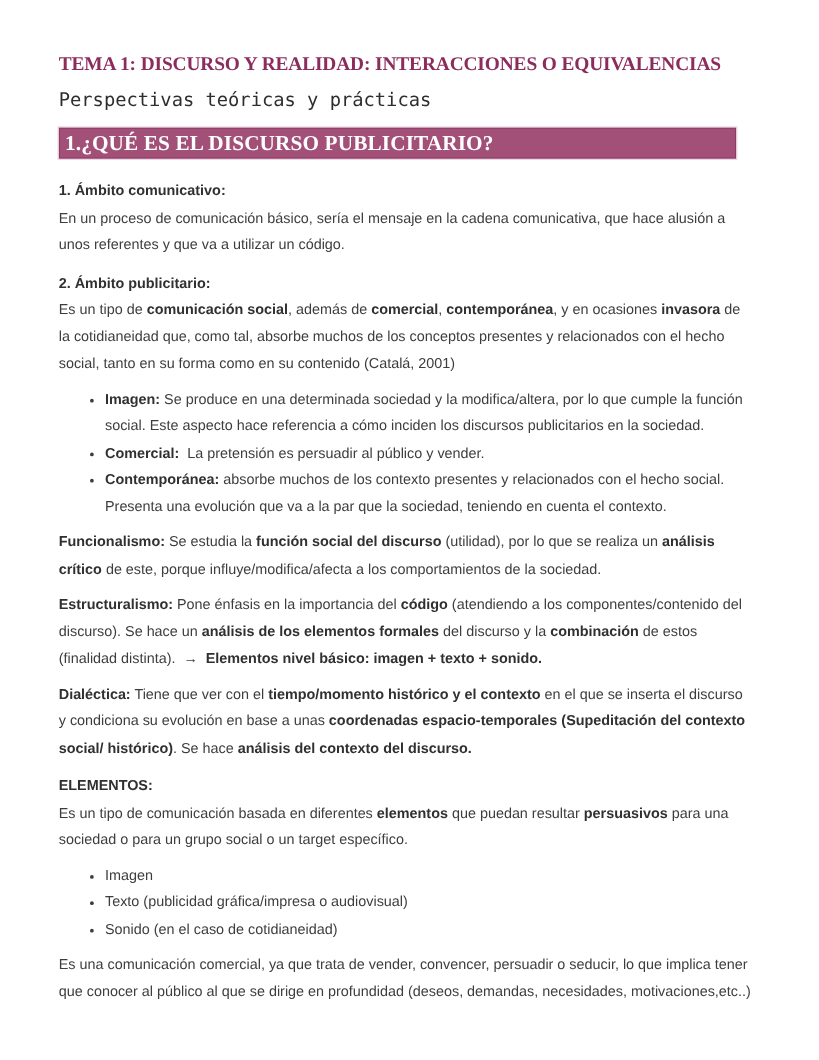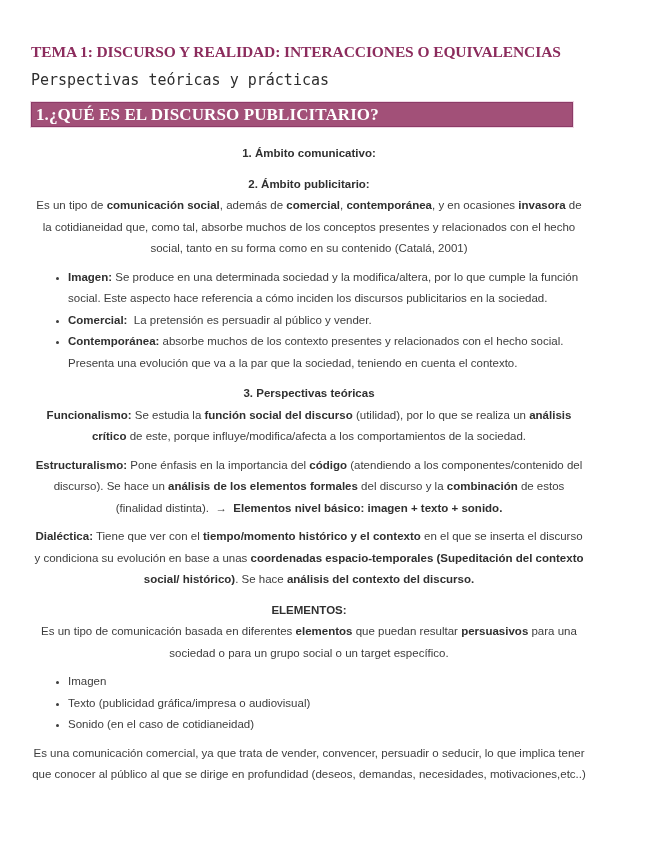--- a/index.html
+++ b/index.html
@@ -15,20 +15,21 @@
   html,body{background:#ffffff;}
   body{
     width:655px;height:848px;overflow:hidden;
     font-family:"Liberation Sans","DejaVu Sans",sans-serif;
     background:var(--page-bg);
   }
   .page{
     width:618px;height:848px;
     padding:42px 31px 0 31px;
     background:var(--page-bg);
+    margin-left:16px;
   }
   .doc-title{
     font-family:"Liberation Serif","DejaVu Serif",serif;
     font-weight:700;
     font-size:15.5px;
     line-height:20px;
     letter-spacing:-0.1px;
     color:var(--title-color);
   }
   .doc-subtitle{
@@ -51,48 +52,48 @@
     font-size:17px;
     letter-spacing:0.1px;
     line-height:17px;
     padding:3px 6px 3px 4px;
   }
   .doc-body{
     font-size:11.5px;
     line-height:21.5px;
     color:var(--text-color);
   }
-  .doc-body p{margin:0 0 7px 0;text-align:center;}
+  .doc-body p{margin:0 0 7px 0;}
   .doc-body p.heading{margin:9px 0 0 0;font-weight:700;color:#333333;}
   .doc-body .b{font-weight:700;color:#303030;}
   .doc-body ul{
     margin:0 0 7px 0;
     padding-left:37px;
     list-style:disc outside;
   }
   .doc-body li{margin:0;}
   .doc-body li::marker{color:#3d3d3d;font-size:9px;}
 </style>
 </head>
 <body>
 
 <div class="page">
   <div class="doc-title">TEMA 1: DISCURSO Y REALIDAD: INTERACCIONES O EQUIVALENCIAS</div>
   <div class="doc-subtitle">Perspectivas teóricas y prácticas</div>
   <div class="banner">1.¿QUÉ ES EL DISCURSO PUBLICITARIO?</div>
   <div class="doc-body">
       <p class="heading"><span class="b">1. Ámbito comunicativo:</span></p>
+      <p class="paragraph"><span>En un proceso de comunicación básico, sería el mensaje en la cadena comunicativa, que hace alusión a unos referentes y que va a utilizar un código.</span></p>
       <p class="heading"><span class="b">2. Ámbito publicitario:</span></p>
       <p class="paragraph"><span>Es un tipo de </span><span class="b">comunicación social</span><span>, además de </span><span class="b">comercial</span><span>, </span><span class="b">contemporánea</span><span>, y en ocasiones </span><span class="b">invasora</span><span> de la cotidianeidad que, como tal, absorbe muchos de los conceptos presentes y relacionados con el hecho social, tanto en su forma como en su contenido (Catalá, 2001)</span></p>
       <ul>
         <li><span class="b">Imagen:</span><span> Se produce en una determinada sociedad y la modifica/altera, por lo que cumple la función social. Este aspecto hace referencia a cómo inciden los discursos publicitarios en la sociedad.</span></li>
         <li><span class="b">Comercial:</span><span>&nbsp; La pretensión es persuadir al público y vender.</span></li>
         <li><span class="b">Contemporánea:</span><span> absorbe muchos de los contexto presentes y relacionados con el hecho social. Presenta una evolución que va a la par que la sociedad, teniendo en cuenta el contexto.</span></li>
       </ul>
-      <p class="heading"><span class="b">3. Perspectivas teóricas</span></p>
       <p class="paragraph"><span class="b">Funcionalismo:</span><span> Se estudia la </span><span class="b">función social del discurso</span><span> (utilidad), por lo que se realiza un </span><span class="b">análisis crítico</span><span> de este, porque influye/modifica/afecta a los comportamientos de la sociedad.</span></p>
       <p class="paragraph"><span class="b">Estructuralismo:</span><span> Pone énfasis en la importancia del </span><span class="b">código</span><span> (atendiendo a los componentes/contenido del discurso). Se hace un </span><span class="b">análisis de los elementos formales</span><span> del discurso y la </span><span class="b">combinación</span><span> de estos (finalidad distinta). &nbsp;→&nbsp; </span><span class="b">Elementos nivel básico: imagen + texto + sonido.</span></p>
       <p class="paragraph"><span class="b">Dialéctica:</span><span> Tiene que ver con el </span><span class="b">tiempo/momento histórico y el contexto</span><span> en el que se inserta el discurso y condiciona su evolución en base a unas </span><span class="b">coordenadas espacio-temporales (Supeditación del contexto social/ histórico)</span><span>. Se hace </span><span class="b">análisis del contexto del discurso.</span></p>
       <p class="heading"><span class="b">ELEMENTOS:</span></p>
       <p class="paragraph"><span>Es un tipo de comunicación basada en diferentes </span><span class="b">elementos</span><span> que puedan resultar </span><span class="b">persuasivos</span><span> para una sociedad o para un grupo social o un target específico.</span></p>
       <ul>
         <li><span>Imagen</span></li>
         <li><span>Texto (publicidad gráfica/impresa o audiovisual)</span></li>
         <li><span>Sonido (en el caso de cotidianeidad)</span></li>
       </ul>

